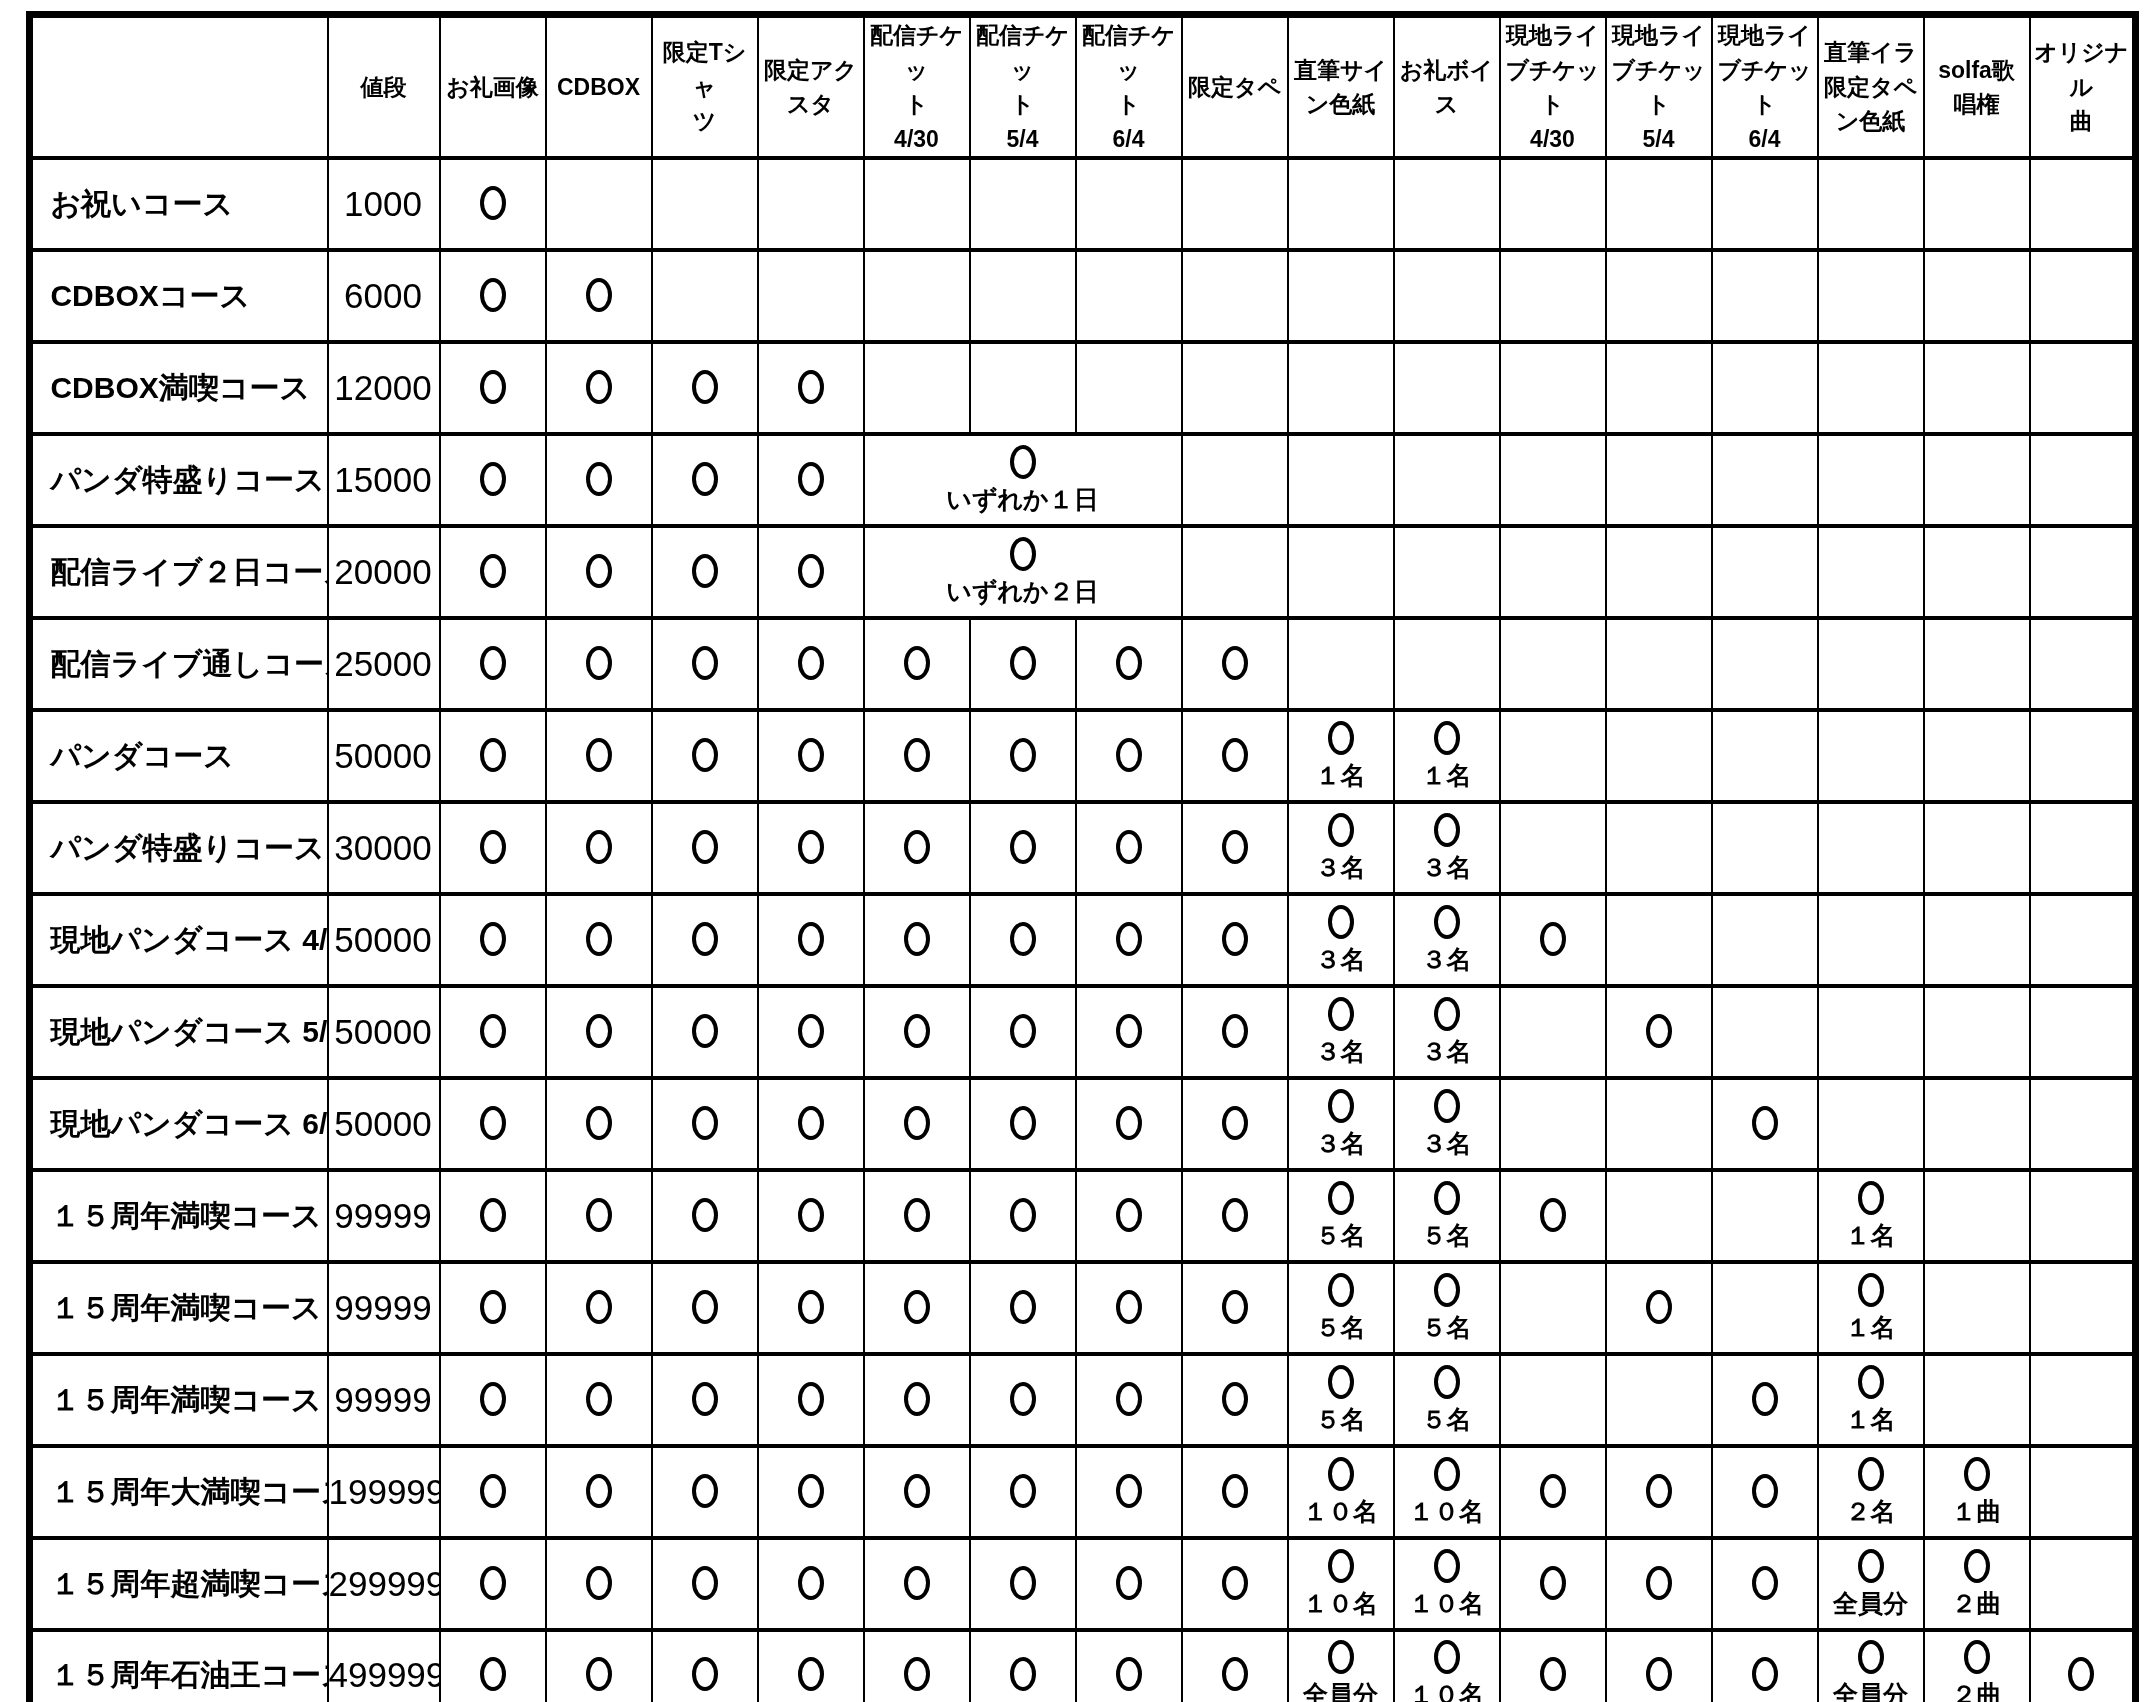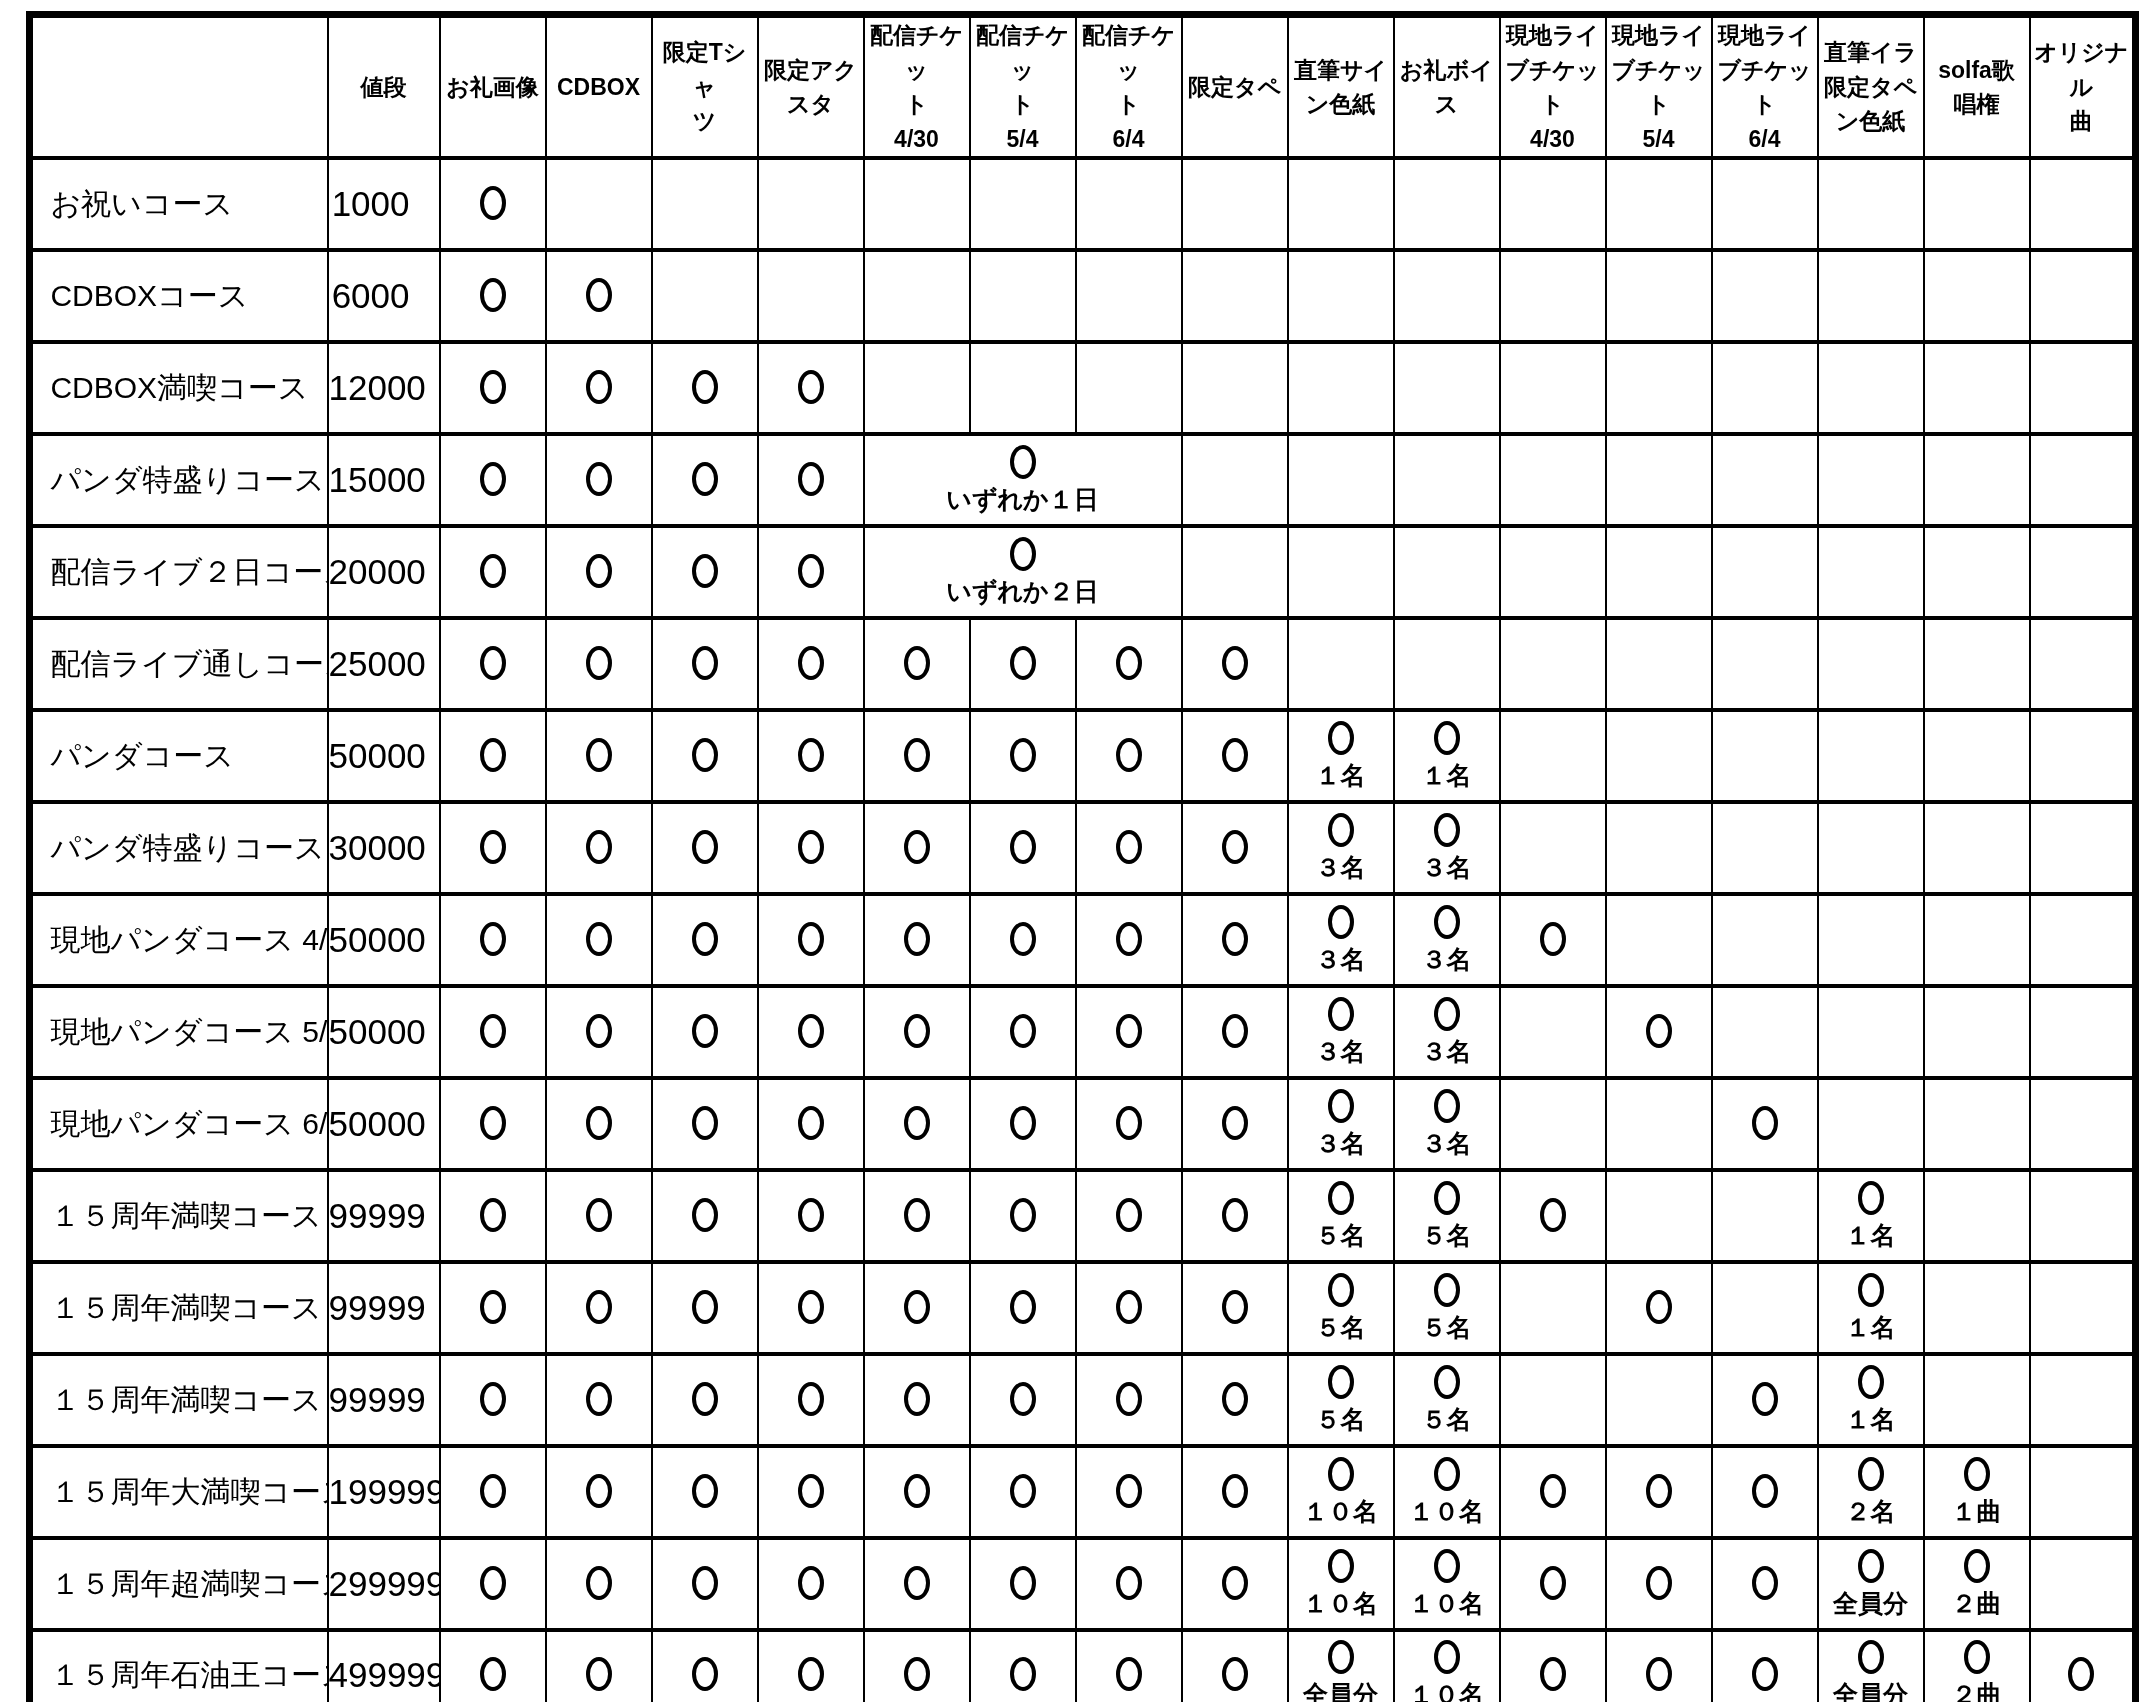--- a/index.html
+++ b/index.html
@@ -19,25 +19,25 @@
     border-top:4.6px solid #000;border-bottom:4.6px solid #000;
     padding:0;overflow:hidden;vertical-align:middle;
   }
   thead tr{height:106px;}
   tbody tr{height:92px;}
   thead th{
     font-size:23px;font-weight:bold;text-align:center;
     line-height:1.5;white-space:pre-line;
   }
   tbody th.course{
-    font-size:30px;font-weight:normal;text-align:left;
+    font-size:30px;font-weight:bold;text-align:left;
     padding-left:17.4px;white-space:nowrap;
   }
   td.price{
-    font-size:35px;font-weight:400;text-align:right;padding-right:29px;
+    font-size:35px;font-weight:400;text-align:center;padding-right:1px;
     font-family:"Liberation Sans","DejaVu Sans",sans-serif;
   }
   td.benefit{text-align:center;}
   .cellwrap{display:inline-block;text-align:center;}
   .circle{
     display:inline-block;width:26px;height:34px;
     border:4.1px solid #000;border-radius:50%;box-sizing:border-box;
     background:transparent;
   }
   .note{

